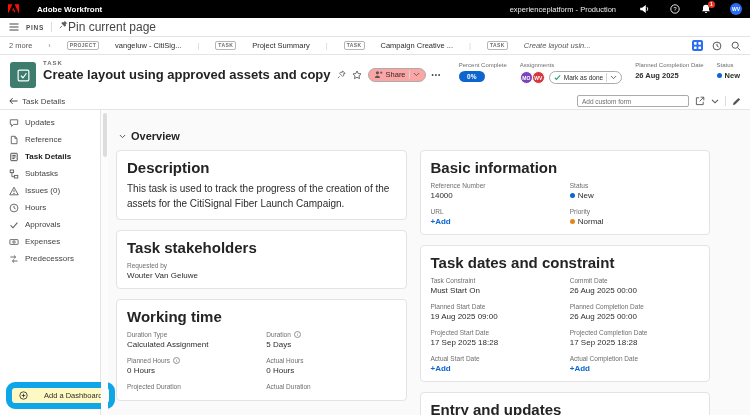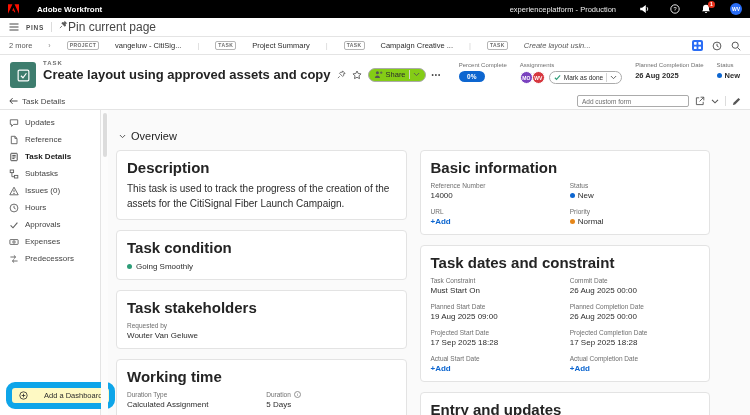--- a/index.html
+++ b/index.html
@@ -36,21 +36,21 @@
   .bc-icon{cursor:pointer;display:flex;}
 
   
   .task-header{flex:none;display:flex;align-items:flex-start;padding:5px 10px;gap:7px;background:#fff;}
   .obj-icon{width:26px;height:26px;border-radius:3px;background:#3E7D6E;display:flex;align-items:center;justify-content:center;flex:none;margin-top:2px;}
   .title-block{display:flex;flex-direction:column;min-width:0;}
   .obj-type{font-size:6px;font-weight:bold;color:#6e6e6e;letter-spacing:1px;margin-bottom:1px;}
   .title-row{display:flex;align-items:center;gap:6px;}
   .page-title{font-size:13px;font-weight:bold;color:#242424;white-space:nowrap;}
   .hicon{color:#5a5a5a;display:flex;cursor:pointer;}
-  .share-btn{display:flex;align-items:center;border:1px solid #ababab;border-radius:8px;height:14px;padding:0 5px;gap:3px;font-size:7.5px;color:#2c2c2c;background:#84cc16;cursor:pointer;}
+  .share-btn{display:flex;align-items:center;border:1px solid #ababab;border-radius:8px;height:14px;padding:0 5px;gap:3px;font-size:7.5px;color:#2c2c2c;background:#fca5a5;cursor:pointer;}
   .sb-div{width:1px;height:9px;background:#d4d4d4;}
   .more-btn{font-size:6.5px;letter-spacing:1px;color:#464646;cursor:pointer;}
   .stats{margin-left:auto;display:flex;gap:13px;padding-top:2px;flex:none;}
   .stat{display:flex;flex-direction:column;gap:3px;}
   .stat-label{font-size:6px;color:#6e6e6e;white-space:nowrap;}
   .pct-pill{background:#0d66d0;color:#fff;font-size:6.5px;font-weight:bold;border-radius:7px;padding:2px 0;width:26px;text-align:center;cursor:pointer;}
   .assign-row{display:flex;align-items:center;gap:4px;}
   .ava{width:13px;height:13px;border-radius:50%;color:#fff;font-size:5px;font-weight:bold;display:flex;align-items:center;justify-content:center;border:1px solid #fff;flex:none;cursor:pointer;}
   .ava-0{background:#7A42BF;}
   .ava-1{background:#D7373F;margin-left:-5px;}
@@ -74,21 +74,21 @@
   .sidebar{width:101px;flex:none;background:#fff;border-right:1px solid #e4e4e4;position:relative;padding-top:4px;}
   .side-item{height:17px;display:flex;align-items:center;gap:6px;padding:0 9px;font-size:8px;color:#3f3f3f;cursor:pointer;white-space:nowrap;}
   .side-item .sicon{width:10px;display:flex;justify-content:center;flex:none;}
   .side-item.active{font-weight:bold;color:#1a1a1a;}
   .add-dashboard{position:absolute;left:6px;bottom:6px;display:flex;align-items:center;gap:16px;font-size:7.5px;color:#2c2c2c;border:6px solid #0ea5e9;border-radius:9px;padding:3px 7px;cursor:pointer;background:#fef9c3;white-space:nowrap;}
   .gutter{width:7px;flex:none;background:#fcfcfc;position:relative;}
   .gutter-thumb{position:absolute;top:3px;left:1.5px;width:4px;height:44px;border-radius:2px;background:#dcdcdc;}
 
   .main{flex:1;min-width:0;background:#fafafa;padding:20px 40px 0 8px;overflow:hidden;}
   .overview-header{display:flex;align-items:center;gap:5px;margin:0 0 8px 3px;cursor:pointer;}
-  .overview-title{font-size:11px;font-weight:normal;color:#242424;}
+  .overview-title{font-size:11px;font-weight:bold;color:#242424;}
   .cols{display:flex;gap:13px;align-items:flex-start;}
   .col{flex:1;min-width:0;}
   .card{background:#fff;border:1px solid #e3e3e3;border-radius:4px;padding:8px 10px;margin-bottom:10px;}
   .card h2{font-size:15px;font-weight:bold;color:#242424;margin-bottom:6px;}
   .card p{font-size:10px;line-height:1.45;color:#2c2c2c;}
   .fgrid{display:grid;grid-template-columns:1fr 1fr;gap:8px 10px;}
   .flabel{font-size:6.5px;color:#6e6e6e;margin-bottom:2px;display:flex;align-items:center;gap:3px;white-space:nowrap;}
   .fvalue{font-size:8px;color:#2c2c2c;display:flex;align-items:center;gap:3px;white-space:nowrap;}
   .fvalue.link{color:#0d66d0;font-weight:bold;cursor:pointer;}
   .info-icon{width:7px;height:7px;border:1px solid #919191;border-radius:50%;color:#6e6e6e;font-size:5px;display:inline-flex;align-items:center;justify-content:center;font-family:"Liberation Serif",serif;font-style:italic;flex:none;cursor:pointer;}
@@ -405,27 +405,20 @@
     </div>
 
     <div class="cols">
 
       <div class="col">
         <section class="card">
           <h2>Description</h2>
           <p>This task is used to track the progress of the creation of the assets for the CitiSignal Fiber Launch Campaign.</p>
         </section>
 
-        <section class="card">
-          <h2>Task condition</h2>
-          <div class="cond-value">
-            <span class="dot dot-green"></span>
-            <span>Going Smoothly</span>
-          </div>
-        </section>
 
         <section class="card">
           <h2>Task stakeholders</h2>
           <div class="field">
             <div class="flabel">
                 <span>Requested by</span>
               </div>
             <div class="fvalue">Wouter Van Geluwe</div>
           </div>
         </section>

